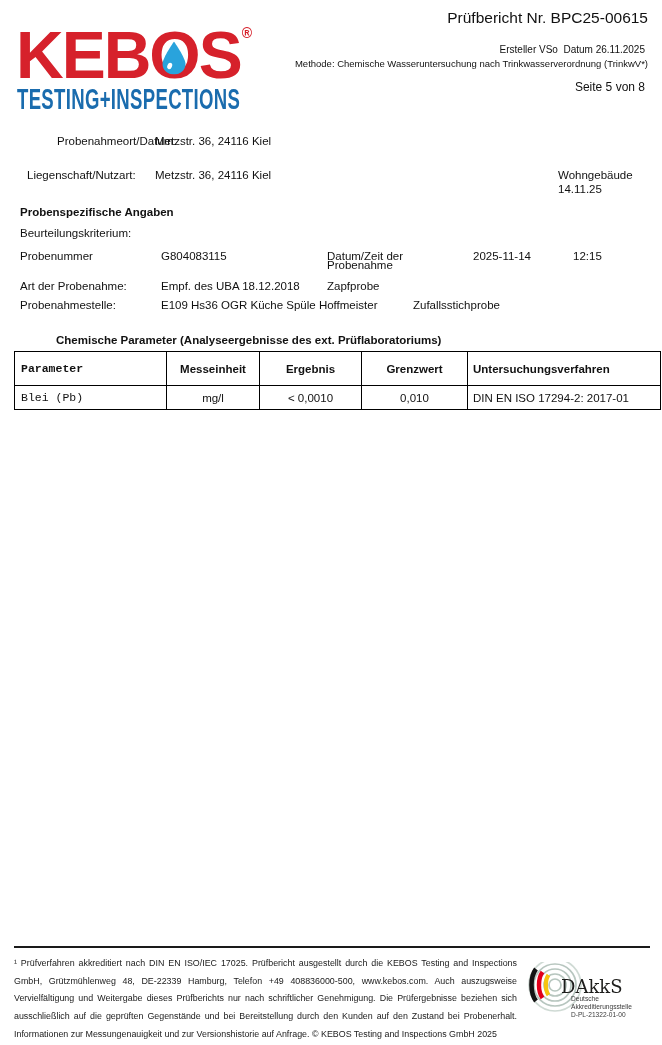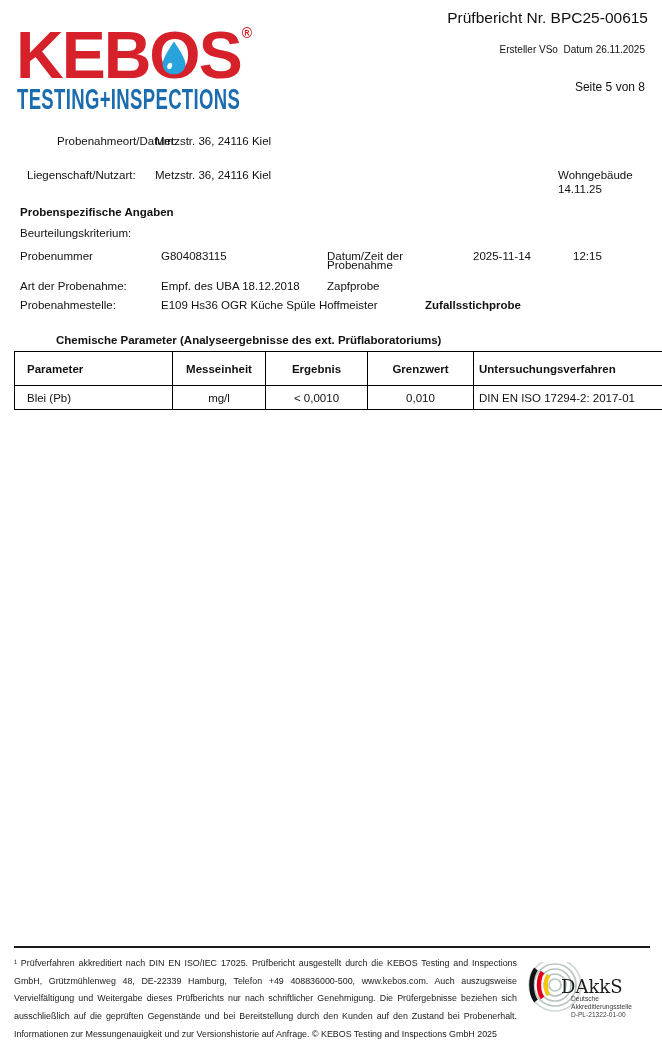--- a/index.html
+++ b/index.html
@@ -26,21 +26,21 @@
   
   .t{position:absolute;font-size:11.5px;line-height:14px;white-space:nowrap;}
   .b{font-weight:bold;}
 
   
   .results-table{position:absolute;left:14px;top:351px;border-collapse:collapse;
                  table-layout:fixed;width:622px;font-size:11.5px;}
   .results-table th,.results-table td{border:1.5px solid #000;overflow:hidden;}
   .results-table th{height:31px;font-weight:bold;}
   .results-table td{height:21px;}
-  .c1{width:144px;text-align:left;padding-left:12px;}
+  .c1{width:144px;text-align:left;padding-left:6px;font-family:Liberation Mono, monospace;}
   .c2{width:90px;text-align:center;}
   .c3{width:99px;text-align:center;}
   .c4{width:103px;text-align:center;}
   .c5{width:186px;text-align:left;padding-left:5px;}
 
   
   .footer-rule{position:absolute;left:14px;top:946px;width:636px;height:2px;background:#1a1a1a;}
   .footer-text{position:absolute;left:14px;top:955px;width:503px;font-size:8.9px;
                line-height:17.7px;text-align:justify;color:#1a1a1a;}
   .dakks{position:absolute;left:527px;top:962px;}
@@ -53,20 +53,21 @@
   <div class="logo-word">
     <span>KEB</span><span class="o-wrap"><span>O</span><svg class="drop" width="25" height="33" viewBox="0 0 25 33">
         <path d="M12.5 0 C12.5 0 1 16.5 1 22.5 C1 28.8 6.1 33 12.5 33 C18.9 33 24 28.8 24 22.5 C24 16.5 12.5 0 12.5 0 Z" fill="#29a3dc"></path>
         <ellipse cx="8.2" cy="24.5" rx="2.3" ry="3.2" fill="#ffffff" transform="rotate(24 8.2 24.5)"></ellipse>
       </svg></span><span>S</span><span class="reg">®</span>
   </div>
   <div class="logo-tagline">TESTING+INSPECTIONS</div>
 
   <div class="hdr-title">Prüfbericht Nr. BPC25-00615</div>
   <div class="hdr-creator">Ersteller VSo  Datum 26.11.2025</div>
+  <div class="hdr-method">Methode: Chemische Wasseruntersuchung nach Trinkwasserverordnung (TrinkwV*)</div>
   <div class="hdr-page">Seite 5 von 8</div>
 
   <span class="t" style="left:13px;top:134px;padding-left:44px;">Probenahmeort/Datum:</span>
   <span class="t" style="left:155px;top:134px;">Metzstr. 36, 24116 Kiel</span>
   <span class="t" style="left:558px;top:134px;margin-top:48px;">14.11.25</span>
 
   <span class="t" style="left:20px;top:168px;margin-left:7px;">Liegenschaft/Nutzart:</span>
   <span class="t" style="left:155px;top:168px;">Metzstr. 36, 24116 Kiel</span>
   <span class="t" style="left:558px;top:168px;">Wohngebäude</span>
 
@@ -80,21 +81,21 @@
   <span class="t" style="left:327px;top:258px;">Probenahme</span>
   <span class="t" style="left:473px;top:249px;">2025-11-14</span>
   <span class="t" style="left:573px;top:249px;">12:15</span>
 
   <span class="t" style="left:20px;top:279px;">Art der Probenahme:</span>
   <span class="t" style="left:161px;top:279px;">Empf. des UBA 18.12.2018</span>
   <span class="t" style="left:327px;top:279px;">Zapfprobe</span>
 
   <span class="t" style="left:20px;top:298px;">Probenahmestelle:</span>
   <span class="t" style="left:161px;top:298px;">E109 Hs36 OGR Küche Spüle Hoffmeister</span>
-  <span class="t" style="left:425px;top:298px;font-weight:bold;">Zufallsstichprobe</span>
+  <span class="t" style="left:413px;top:298px;">Zufallsstichprobe</span>
 
   <span class="t b" style="left:20px;top:333px;margin-left:36px;">Chemische Parameter (Analyseergebnisse des ext. Prüflaboratoriums)</span>
 
   <table class="results-table">
     <thead>
       <tr>
         <th class="c1">Parameter</th>
         <th class="c2">Messeinheit</th>
         <th class="c3">Ergebnis</th>
         <th class="c4">Grenzwert</th>

